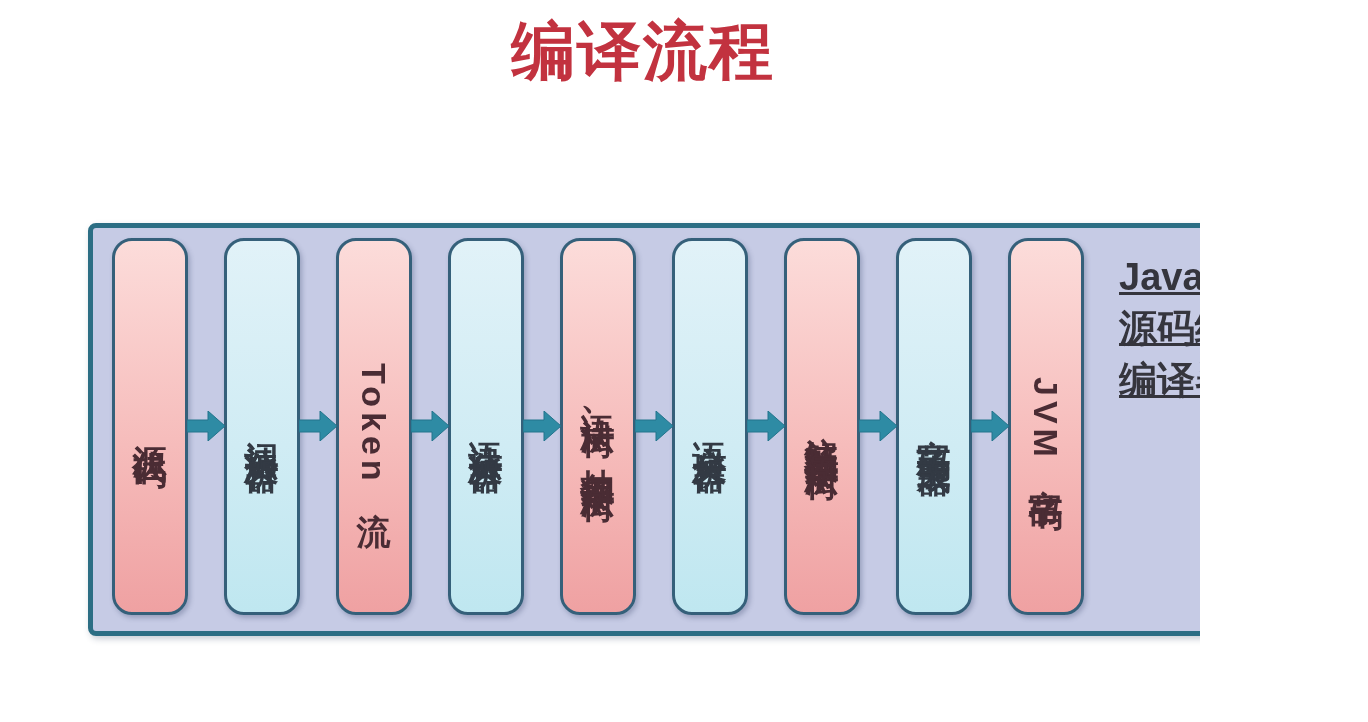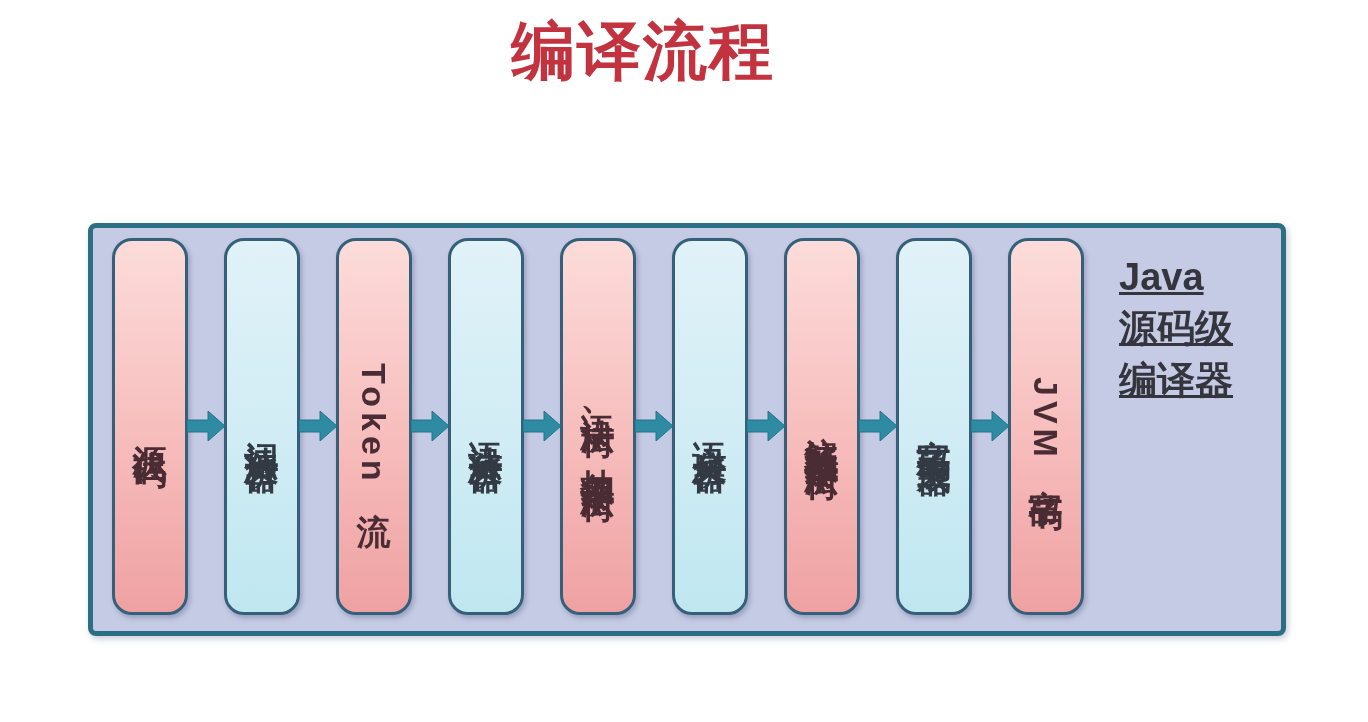--- a/index.html
+++ b/index.html
@@ -3,21 +3,21 @@
 <meta charset="utf-8">
 <style>
   html, body {
     margin: 0;
     padding: 0;
     background: #ffffff;
     font-family: "Liberation Sans", "DejaVu Sans", sans-serif;
   }
   .page {
     position: relative;
-    width: 1368px;
+    width: 1200px;
     height: 722px;
     background: #ffffff;
     overflow: hidden;
   }
   .title {
     position: absolute;
     top: 8px;
     left: 0;
     width: 1286px;
     margin: 0;

